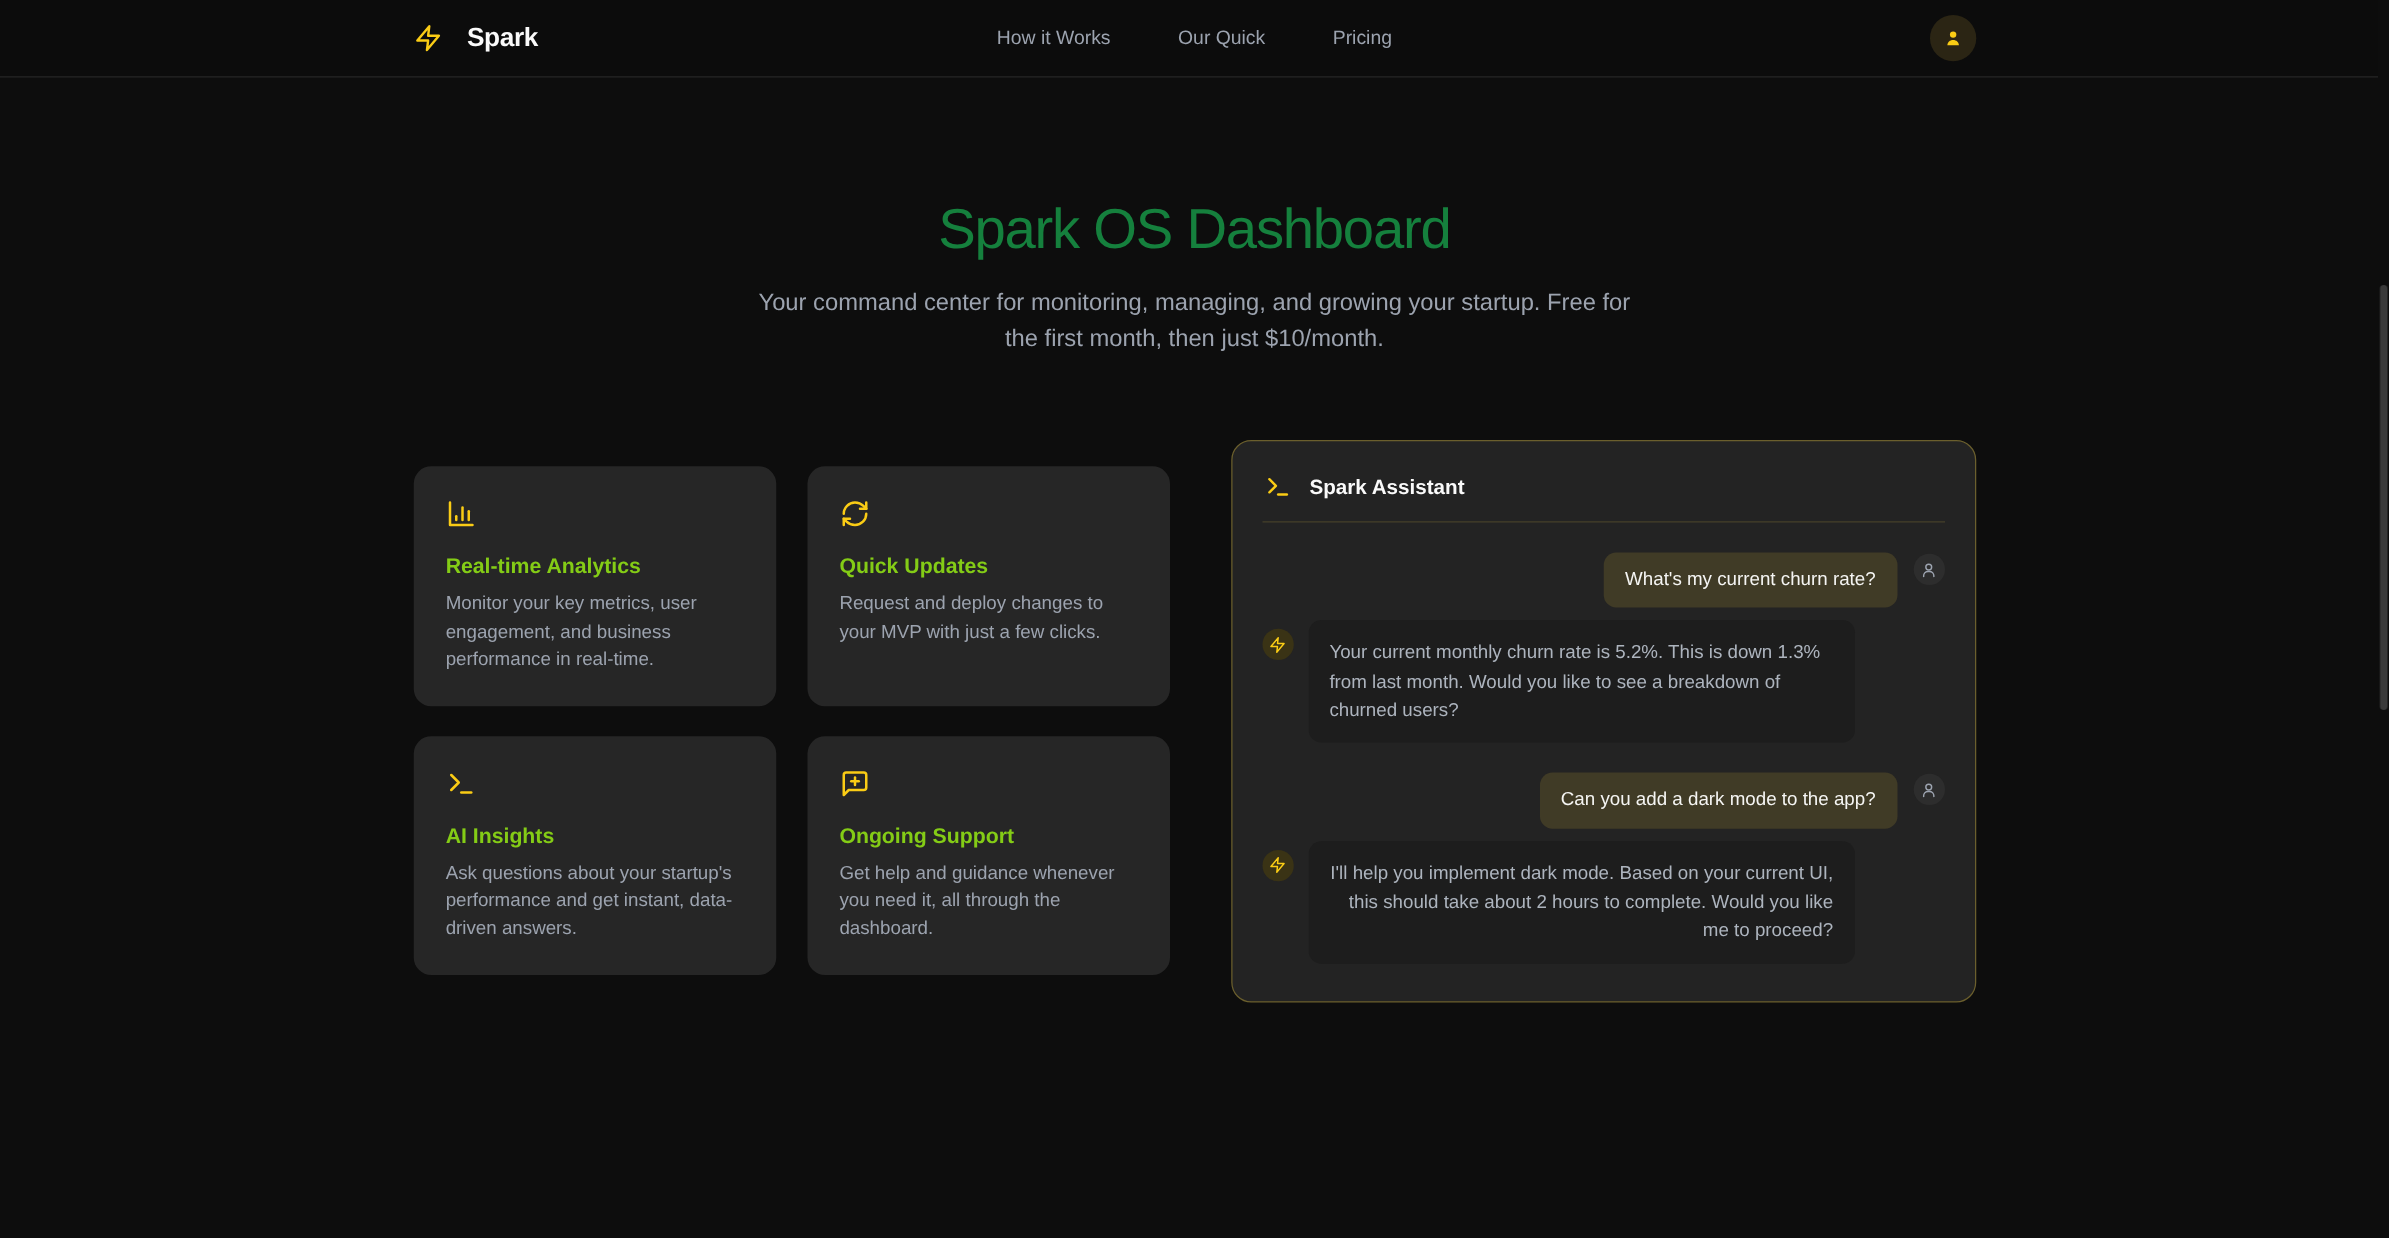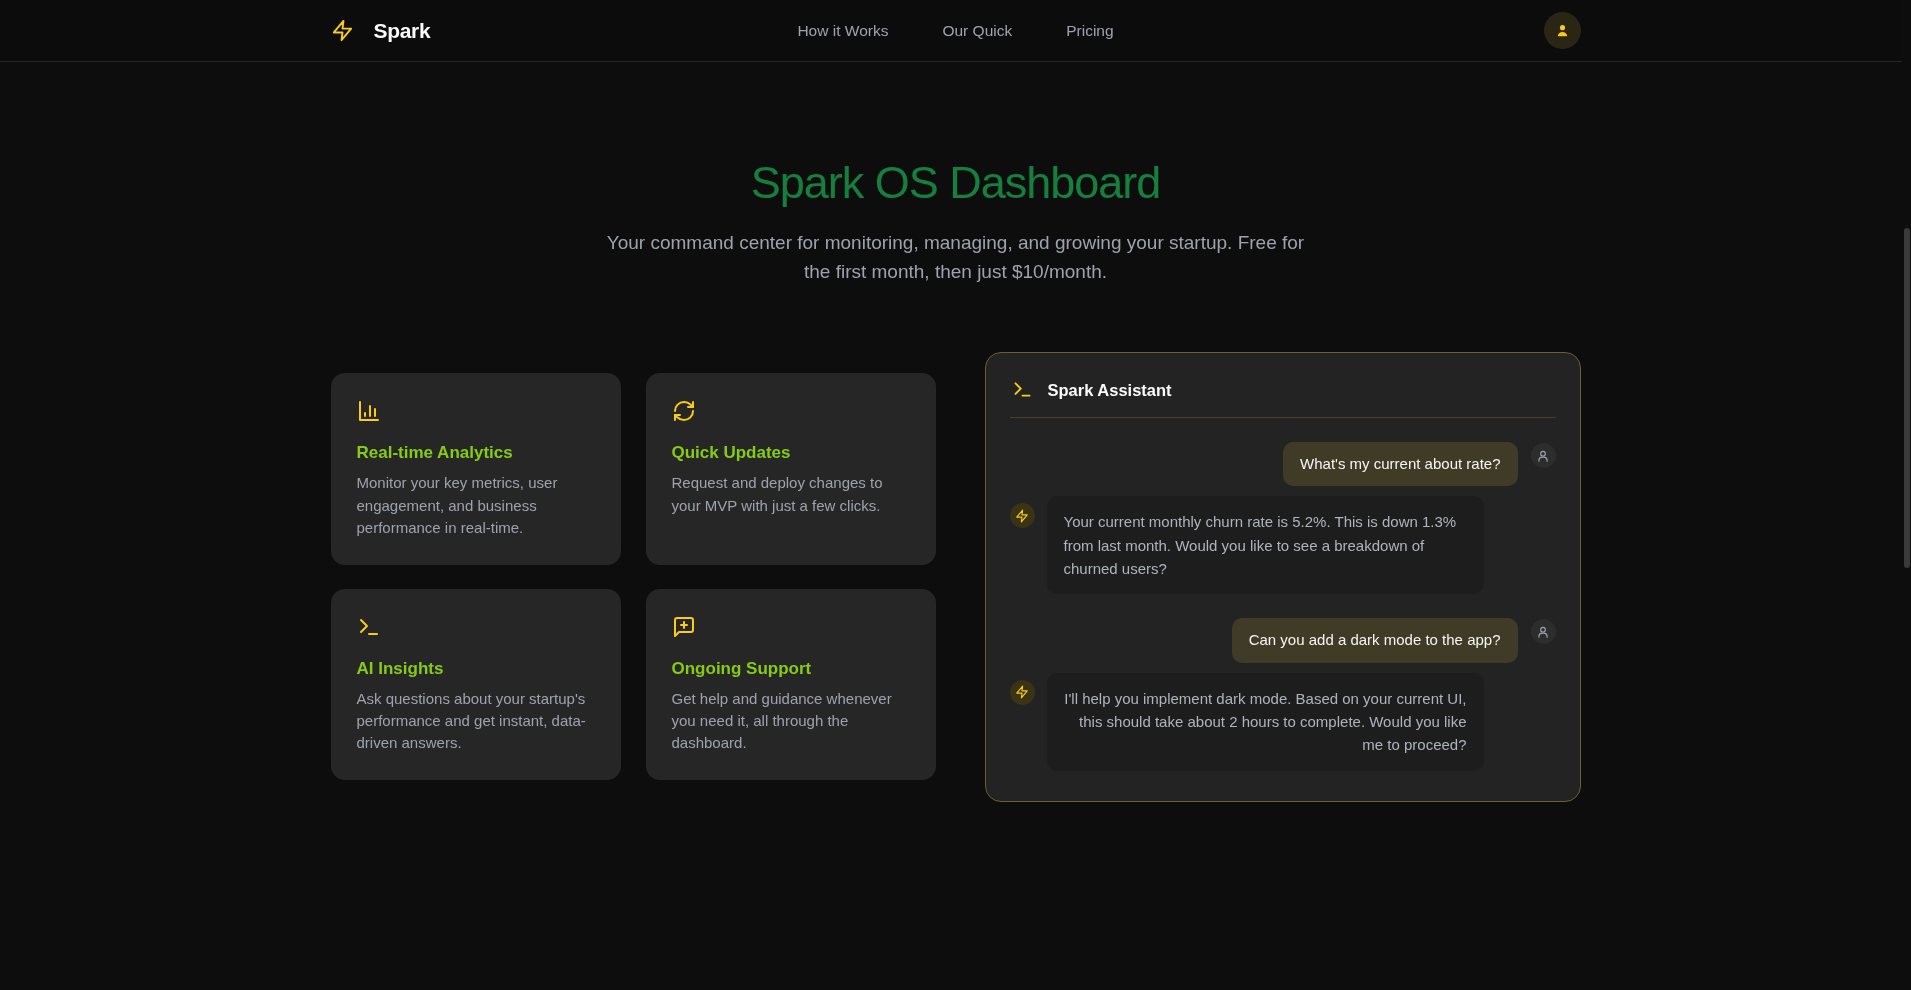--- a/index.html
+++ b/index.html
@@ -221,21 +221,21 @@
             <line x1="12" y1="19" x2="20" y2="19"></line>
           </svg>
       </span>
       <span class="panel-title">Spark Assistant</span>
     </div>
     <hr class="panel-divider">
 
     <div class="messages">
 
       <div class="msg-row user">
-        <div class="bubble user">What's my current about rate?</div>
+        <div class="bubble user">What's my current churn rate?</div>
         <span class="chat-avatar user">
           <svg width="14" height="14" viewBox="0 0 24 24" fill="none" stroke="#9ca3af" stroke-width="2" stroke-linecap="round" stroke-linejoin="round">
               <circle cx="12" cy="8" r="4"></circle>
               <path d="M5 21v-1a6 6 0 0 1 6-6h2a6 6 0 0 1 6 6v1"></path>
             </svg>
         </span>
       </div>
 
       <div class="msg-row assistant">
         <span class="chat-avatar assistant">

